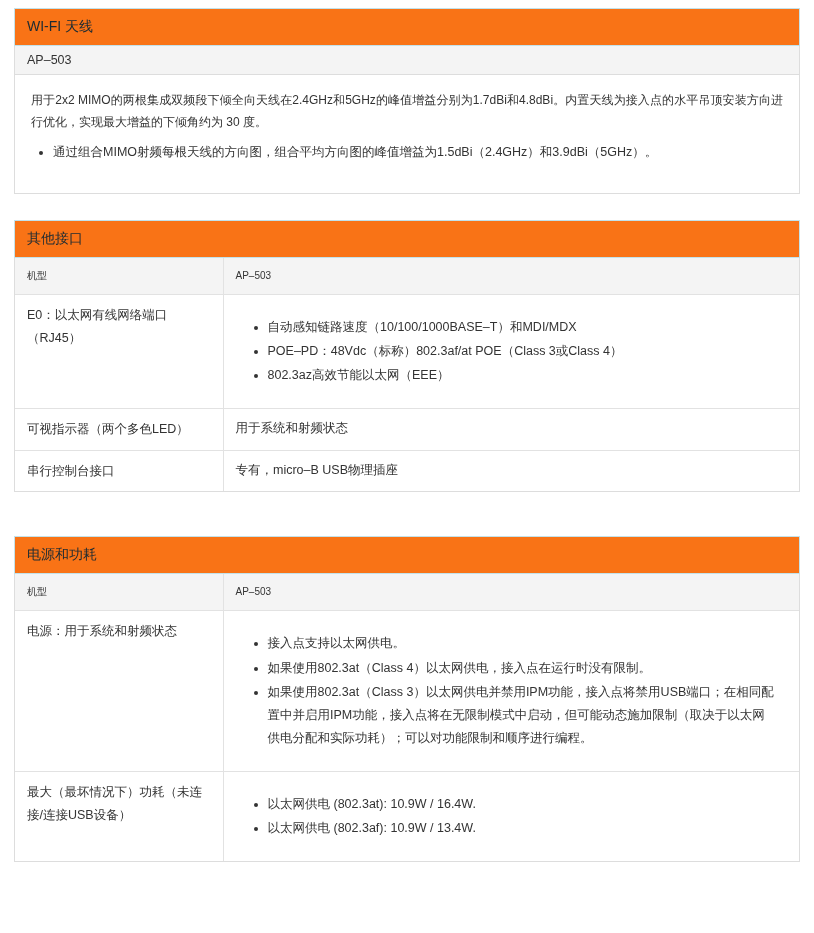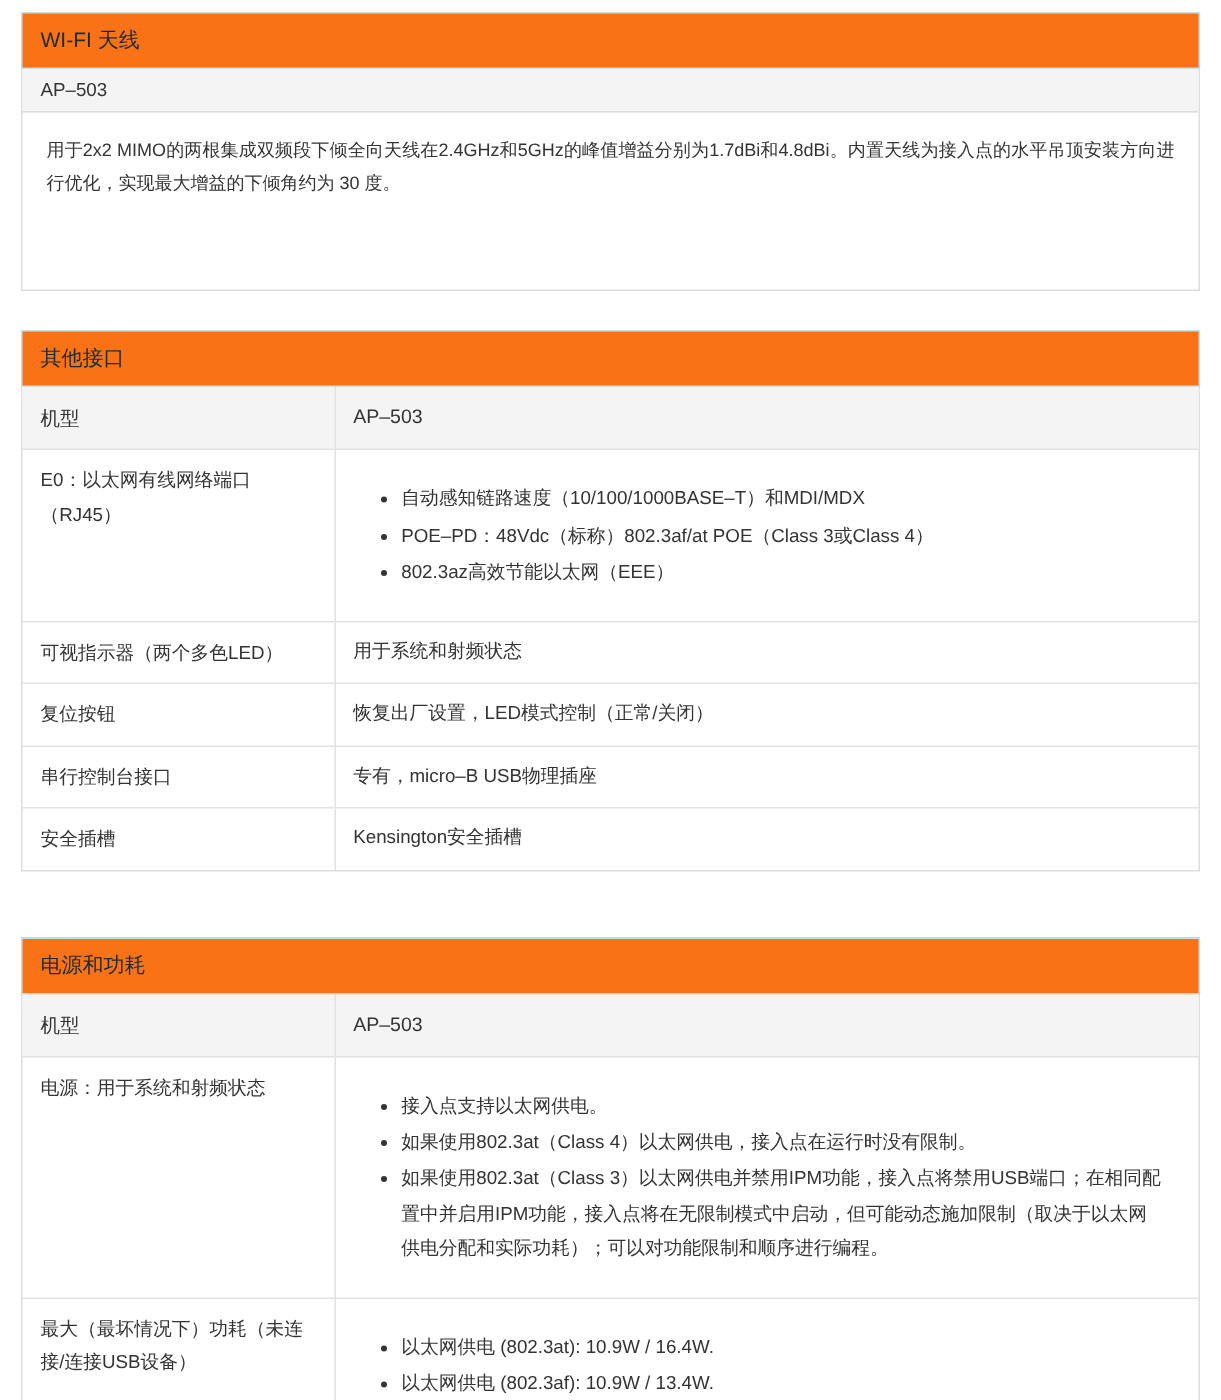--- a/index.html
+++ b/index.html
@@ -52,21 +52,21 @@
   .prose ul { margin: 6px 0 0 0; padding-left: 22px; }
   .prose li { line-height: 1.9; font-size: 12.5px; }
   
   table.spec {
     width: 100%;
     border-collapse: collapse;
     table-layout: fixed;
   }
   table.spec tr.head td {
     background: #f4f4f4;
-    font-size: 13px;
+    font-size: 10px;
     color: #333;
   }
   table.spec td {
     border-top: 1px solid #e2e2e2;
     padding: 9px 12px;
     vertical-align: top;
     font-size: 12.5px;
     line-height: 1.75;
   }
   table.spec tr:first-child td { border-top: none; }
@@ -89,20 +89,23 @@
 <body>
 
 <div class="page">
 
   <div class="section">
     <div class="sec-header">WI-FI 天线</div>
     <div class="sec-body">
       <div class="model-strip">AP–503</div>
       <div class="prose">
         <p>用于2x2 MIMO的两根集成双频段下倾全向天线在2.4GHz和5GHz的峰值增益分别为1.7dBi和4.8dBi。内置天线为接入点的水平吊顶安装方向进行优化，实现最大增益的下倾角约为 30 度。</p>
+        <ul>
+          <li>通过组合MIMO射频每根天线的方向图，组合平均方向图的峰值增益为1.5dBi（2.4GHz）和3.9dBi（5GHz）。</li>
+        </ul>
       </div>
     </div>
   </div>
 
   <div class="section gap-large">
     <div class="sec-header">其他接口</div>
     <div class="sec-body">
       <table class="spec">
         <tbody>
             <tr class="head">
@@ -117,30 +120,22 @@
               <li>POE–PD：48Vdc（标称）802.3af/at POE（Class 3或Class 4）</li>
               <li>802.3az高效节能以太网（EEE）</li>
             </ul>
           </td>
         </tr>
         <tr>
           <td class="c1">可视指示器（两个多色LED）</td>
           <td class="cell-plain">用于系统和射频状态</td>
         </tr>
         <tr>
-          <td class="c1">复位按钮</td>
-          <td>恢复出厂设置，LED模式控制（正常/关闭）</td>
-        </tr>
-        <tr>
           <td class="c1">串行控制台接口</td>
           <td>专有，micro–B USB物理插座</td>
-        </tr>
-        <tr>
-          <td class="c1">安全插槽</td>
-          <td>Kensington安全插槽</td>
         </tr>
       </tbody>
         </table>
     </div>
   </div>
 
   <div class="section">
     <div class="sec-header">电源和功耗</div>
     <div class="sec-body">
       <table class="spec">

